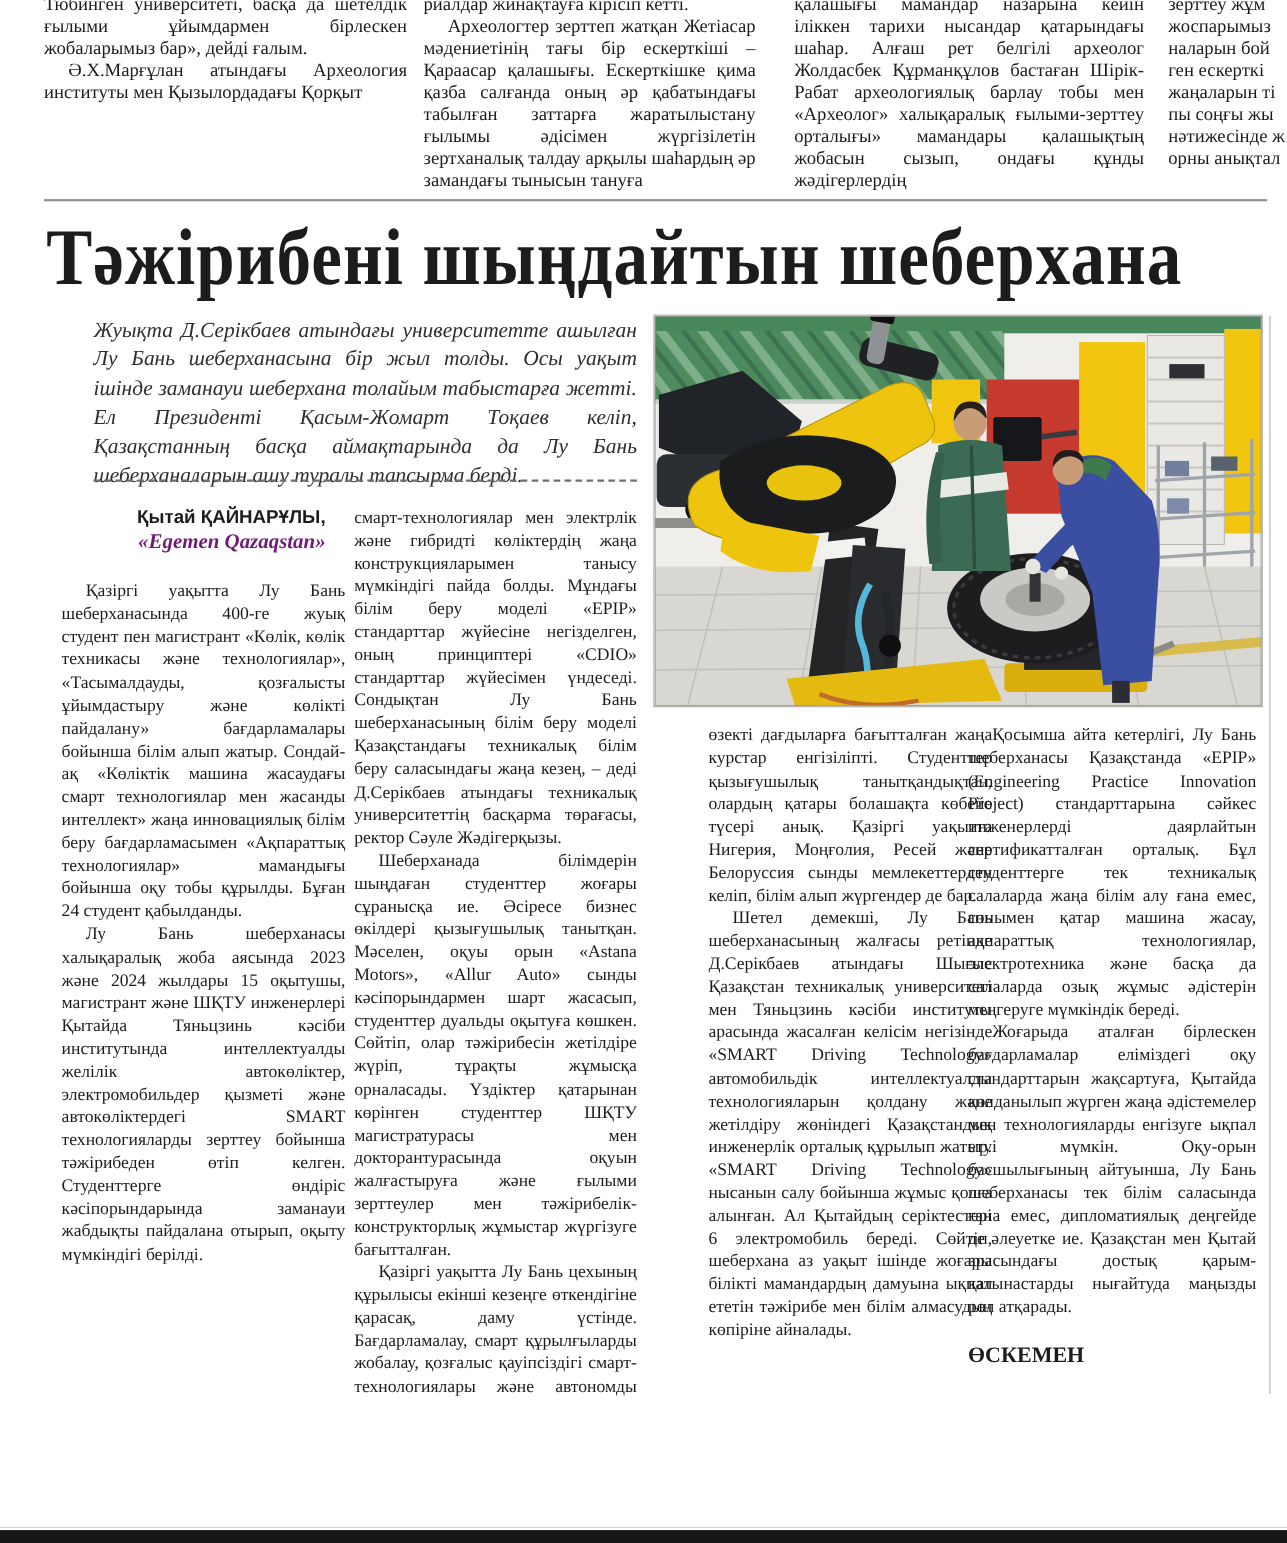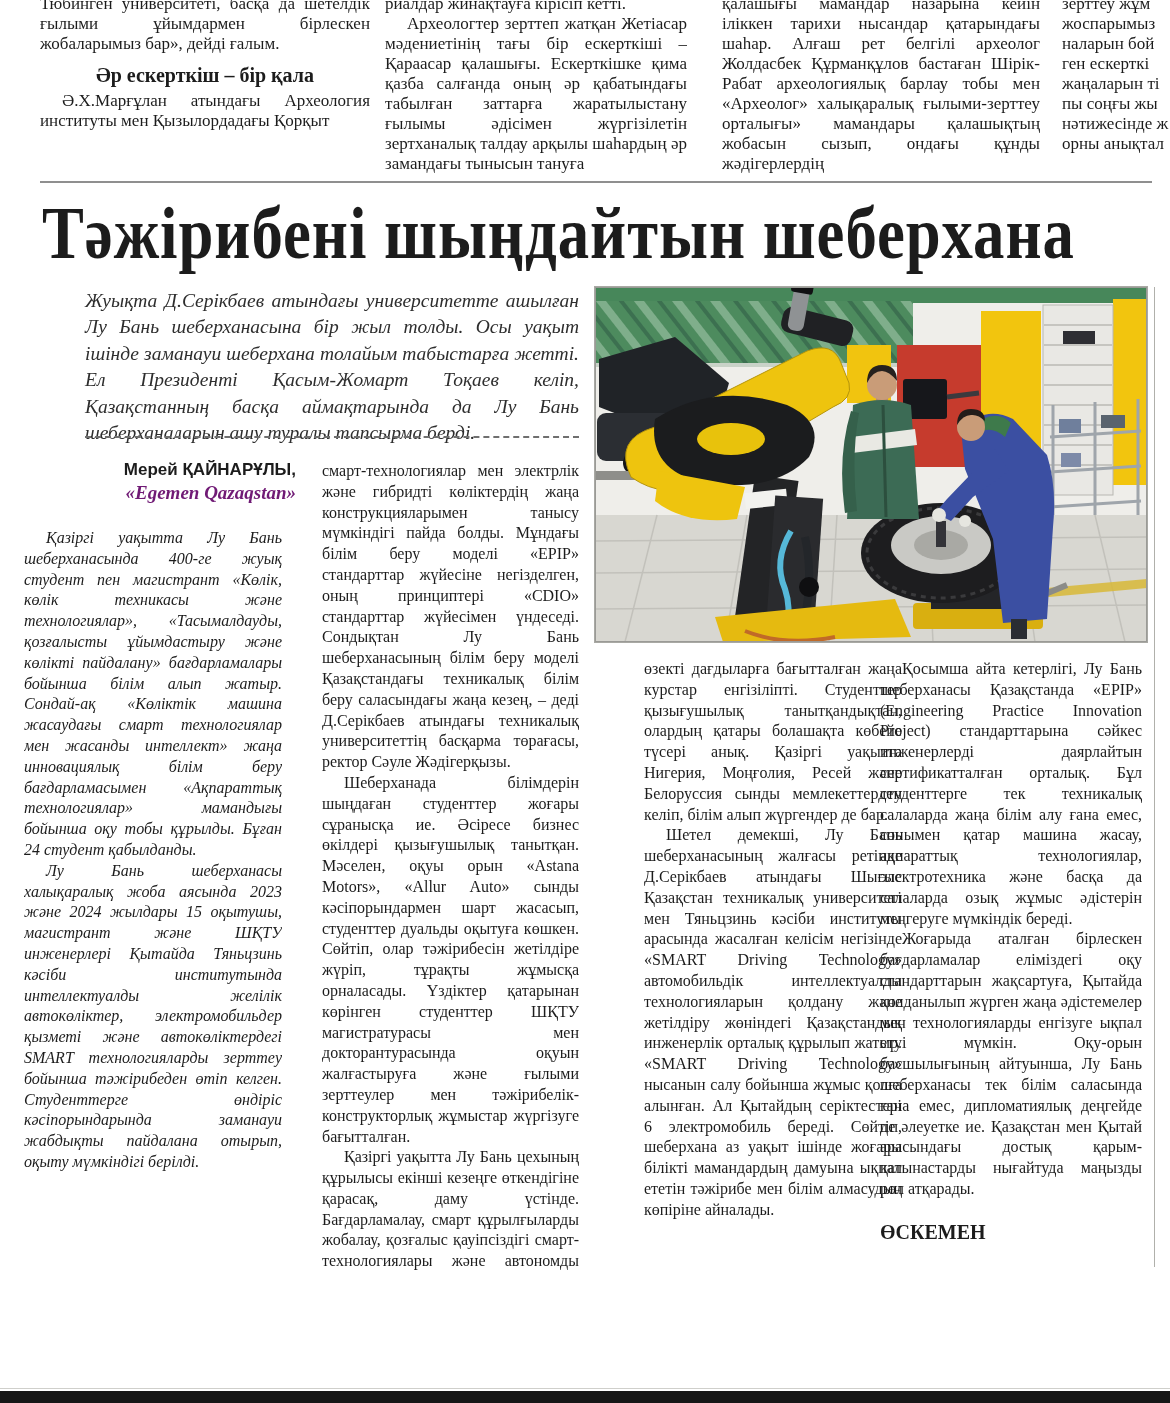--- a/index.html
+++ b/index.html
@@ -16,37 +16,36 @@
   #lead{position:absolute;left:85px;top:288px;width:494px;font-size:19.5px;line-height:26.4px;
         font-weight:normal;font-style:italic;color:#2e2e2e;text-align:justify;}
   #lead-divider{position:absolute;left:85px;top:436px;width:494px;border-top:2px dashed #6f6f6f;}
   #byline{position:absolute;left:40px;top:458px;width:256px;text-align:right;}
   #byline .name{font-weight:bold;font-size:18px;line-height:23px;font-family:"Liberation Sans",sans-serif;font-size:17px;}
   #byline .source{font-weight:bold;font-style:italic;font-size:19px;line-height:23px;color:#701a75;}
   .bodycol{position:absolute;font-size:16px;line-height:20.8px;text-align:justify;overflow:hidden;}
   .bodycol p{margin:0;text-indent:22px;}
   .bodycol p.cont{text-indent:0;}
   #dateline{font-weight:bold;margin-top:22px;text-indent:0;font-size:20px;}
-  #col1{left:24px;top:528px;width:258px;height:748px;font-style:italic;}
+  #col1{left:56px;top:528px;width:258px;height:748px;}
   #col2{left:322px;top:461px;width:257px;height:815px;}
   #col3{left:600px;top:659px;width:258px;height:617px;margin-left:44px;}
   #col4{left:880px;top:659px;width:262px;height:617px;}
   #photo{position:absolute;left:595px;top:287px;width:552px;height:355px;outline:1px solid #a9a9a4;}
   #v-rule{position:absolute;left:1154px;top:287px;width:1px;height:980px;background:#b0b0ab;}
   #bottom-line{position:absolute;left:0;top:1388px;width:1170px;height:1px;background:#cfcfcb;}
   #bottom-bar{position:absolute;left:0;top:1391px;width:1170px;height:12px;background:#161616;}
 </style>
 </head>
 <body>
 
 <div id="page">
 
   <div class="topcol" style="left:40px;width:330px;">
     <p>Тюбинген университеті, басқа да шетелдік ғылыми ұйымдармен бірлескен жобаларымыз бар», дейді ғалым.</p>
-    <p class="subhead">Әр ескерткіш – бір қала</p>
     <p class="indent">Ә.Х.Марғұлан атындағы Археология институты мен Қызылордадағы Қорқыт</p>
   </div>
   <div class="topcol" style="left:385px;width:302px;">
     <p>риалдар жинақтауға кірісіп кетті.</p>
     <p class="indent">Археологтер зерттеп жатқан Жетіасар мәдениетінің тағы бір ескерткіші – Қараасар қалашығы. Ескерткішке қима қазба салғанда оның әр қабатындағы табылған заттарға жаратылыстану ғылымы әдісімен жүргізілетін зертханалық талдау арқылы шаһардың әр замандағы тынысын тануға</p>
   </div>
   <div class="topcol" style="left:722px;width:318px;">
     <p>қалашығы мамандар назарына кейін іліккен тарихи нысандар қатарындағы шаһар. Алғаш рет белгілі археолог Жолдасбек Құрманқұлов бастаған Шірік-Рабат археологиялық барлау тобы мен «Археолог» халықаралық ғылыми-зерттеу орталығы» мамандары қалашықтың жобасын сызып, ондағы құнды жәдігерлердің</p>
   </div>
   <div class="topcol" style="left:1062px;width:120px;">
@@ -61,21 +60,21 @@
   </div>
 
   <div id="top-rule"></div>
 
   <div id="headline">Тәжірибені шыңдайтын шеберхана</div>
 
   <div id="lead">Жуықта Д.Серікбаев атындағы университетте ашылған Лу Бань шеберханасына бір жыл толды. Осы уақыт ішінде заманауи шеберхана толайым табыстарға жетті. Ел Президенті Қасым-Жомарт Тоқаев келіп, Қазақстанның басқа аймақтарында да Лу Бань шеберханаларын ашу туралы тапсырма берді.</div>
   <div id="lead-divider"></div>
 
   <div id="byline">
-    <div class="name">Мерей ҚАЙНАРҰЛЫ,</div>
+    <div class="name">Қытай ҚАЙНАРҰЛЫ,</div>
     <div class="source">«Egemen Qazaqstan»</div>
   </div>
 
   <div id="col1" class="bodycol">
     <p>Қазіргі уақытта Лу Бань шеберханасында 400-ге жуық студент пен магистрант «Көлік, көлік техникасы және технологиялар», «Тасымалдауды, қозғалысты ұйымдастыру және көлікті пайдалану» бағдарламалары бойынша білім алып жатыр. Сондай-ақ «Көліктік машина жасаудағы смарт технологиялар мен жасанды интеллект» жаңа инновациялық білім беру бағдарламасымен «Ақпараттық технологиялар» мамандығы бойынша оқу тобы құрылды. Бұған 24 студент қабылданды.</p>
     <p>Лу Бань шеберханасы халықаралық жоба аясында 2023 және 2024 жылдары 15 оқытушы, магистрант және ШҚТУ инженерлері Қытайда Тяньцзинь кәсіби институтында интеллектуалды желілік автокөліктер, электромобильдер қызметі және автокөліктердегі SMART технологияларды зерттеу бойынша тәжірибеден өтіп келген. Студенттерге өндіріс кәсіпорындарында заманауи жабдықты пайдалана отырып, оқыту мүмкіндігі берілді.</p>
   </div>
   <div id="col2" class="bodycol">
     <p class="cont">смарт-технологиялар мен электрлік және гибридті көліктердің жаңа конструкцияларымен танысу мүмкіндігі пайда болды. Мұндағы білім беру моделі «EPIP» стандарттар жүйесіне негізделген, оның принциптері «CDIO» стандарттар жүйесімен үндеседі. Сондықтан Лу Бань шеберханасының білім беру моделі Қазақстандағы техникалық білім беру саласындағы жаңа кезең, – деді Д.Серікбаев атындағы техникалық университеттің басқарма төрағасы, ректор Сәуле Жәдігерқызы.</p>
     <p>Шеберханада білімдерін шыңдаған студенттер жоғары сұранысқа ие. Әсіресе бизнес өкілдері қызығушылық танытқан. Мәселен, оқуы орын «Astana Motors», «Allur Auto» сынды кәсіпорындармен шарт жасасып, студенттер дуальды оқытуға көшкен. Сөйтіп, олар тәжірибесін жетілдіре жүріп, тұрақты жұмысқа орналасады. Үздіктер қатарынан көрінген студенттер ШҚТУ магистратурасы мен докторантурасында оқуын жалғастыруға және ғылыми зерттеулер мен тәжірибелік-конструкторлық жұмыстар жүргізуге бағытталған.</p>

